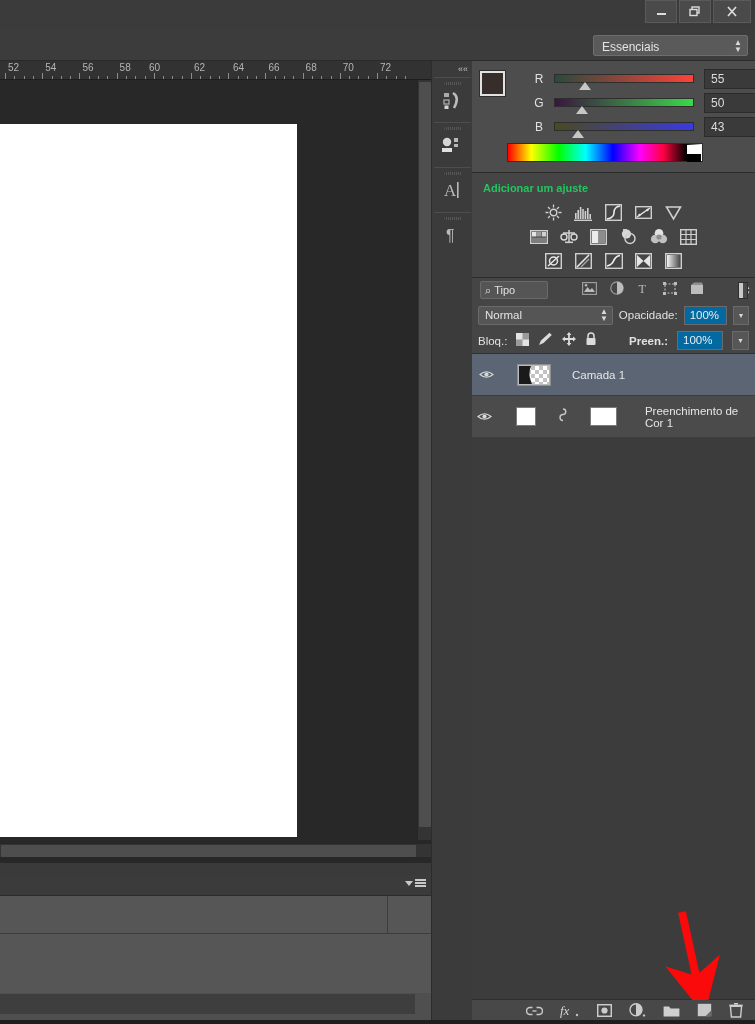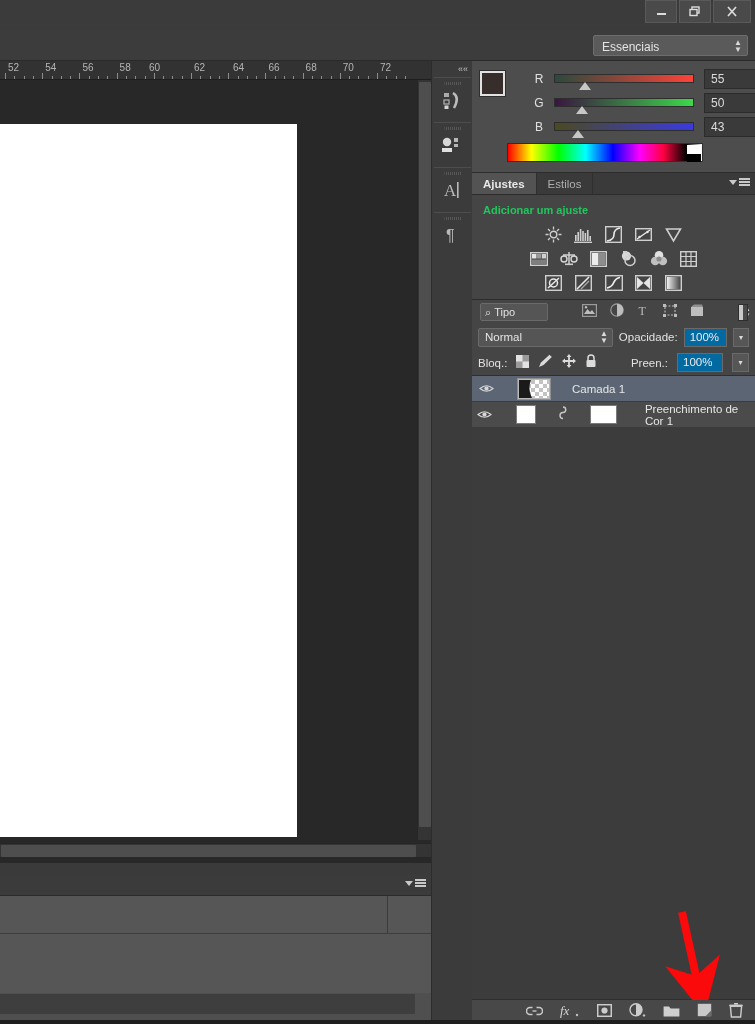--- a/index.html
+++ b/index.html
@@ -236,21 +236,21 @@
     width: 17px; height: 19px; background: #565656; border: 1px solid #6a6a6a;
     display: flex; align-items: center; justify-content: center;
     color: #dadada; font-size: 8px;
   }
   .lay-lock {
     height: 26px; background: #454545; display: flex; align-items: center;
     padding: 0 6px; gap: 9px; border-bottom: 1px solid #2f2f2f;
   }
   .lay-list { background: #4b4b4b; }
   .lay-row {
-    height: 26px; display: flex; align-items: center;
+    height: 42px; display: flex; align-items: center;
     border-bottom: 1px solid #3c3c3c; padding-left: 4px; gap: 22px;
   }
   .lay-row.selected { background: #5b6573; }
   .eye { width: 20px; display: flex; justify-content: center; }
   .thumb-checker {
     width: 32px; height: 20px; border: 1px solid #b9b9b9; outline: 1px solid #8f8f8f;
     background-image:
       linear-gradient(45deg,#c3c3c3 25%, transparent 25%, transparent 75%, #c3c3c3 75%),
       linear-gradient(45deg,#c3c3c3 25%, #ffffff 25%, #ffffff 75%, #c3c3c3 75%);
     background-size: 8px 8px; background-position: 0 0, 4px 4px;
@@ -453,28 +453,20 @@
         <div class="spectrum">
           <span class="spectrum-ends">
             <i style="background:#ffffff"></i>
               <i style="background:#000000"></i>
           </span>
         </div>
       </div>
     </div>
 
     <div class="panel">
-      <div class="tabbar">
-        <div class="tab active">Ajustes</div>
-        <div class="tab">Estilos</div>
-        <div class="panelmenu">
-          <span class="pm-tri"></span>
-          <span class="pm-lines"></span>
-        </div>
-      </div>
       <div class="adj-body">
         <div class="adj-title">Adicionar um ajuste</div>
 
         <div class="adj-row">
           <span class="adj-ic">
             <svg width="17" height="17" viewBox="0 0 17 17">
                 <circle cx="8.5" cy="8.5" r="3.3" fill="none" stroke="#cfcfcf" stroke-width="1.4"></circle>
             <g stroke="#cfcfcf" stroke-width="1.3">
                   <path d="M8.5 0.5v3M8.5 13.5v3M0.5 8.5h3M13.5 8.5h3M3 3l2 2M12 12l2 2M14 3l-2 2M5 12l-2 2"></path>
                 </g>
@@ -685,21 +677,21 @@
           <svg width="14" height="14" viewBox="0 0 14 14">
               <path d="M7 0 L9.4 3 H7.9 V6.1 H11 V4.6 L14 7 L11 9.4 V7.9 H7.9 V11 H9.4 L7 14 L4.6 11 H6.1 V7.9 H3 V9.4 L0 7 L3 4.6 V6.1 H6.1 V3 H4.6 Z" fill="#dcdcdc"></path>
             </svg>
         </span>
         <span>
           <svg width="12" height="14" viewBox="0 0 12 14">
               <path d="M3 6 V4 A3 3 0 0 1 9 4 V6" fill="none" stroke="#dcdcdc" stroke-width="1.5"></path>
           <rect x="1.5" y="6" width="9" height="7" rx="1" fill="#dcdcdc"></rect>
             </svg>
         </span>
-        <span class="lab" style="margin-left:auto;">Preen.:</span>
+        <span class="lab" style="margin-left:auto;font-weight:bold;">Preen.:</span>
         <span class="num-field">100%</span>
         <span class="num-drop">▾</span>
       </div>
 
       <div class="lay-list">
         <div class="lay-row selected">
           <span class="eye">
             <svg width="15" height="11" viewBox="0 0 15 11">
                 <path d="M1 5.5 Q7.5 0 14 5.5 Q7.5 11 1 5.5 Z" fill="none" stroke="#d6d6d6" stroke-width="1.2"></path>
             <circle cx="7.5" cy="5.5" r="2.1" fill="#d6d6d6"></circle>

